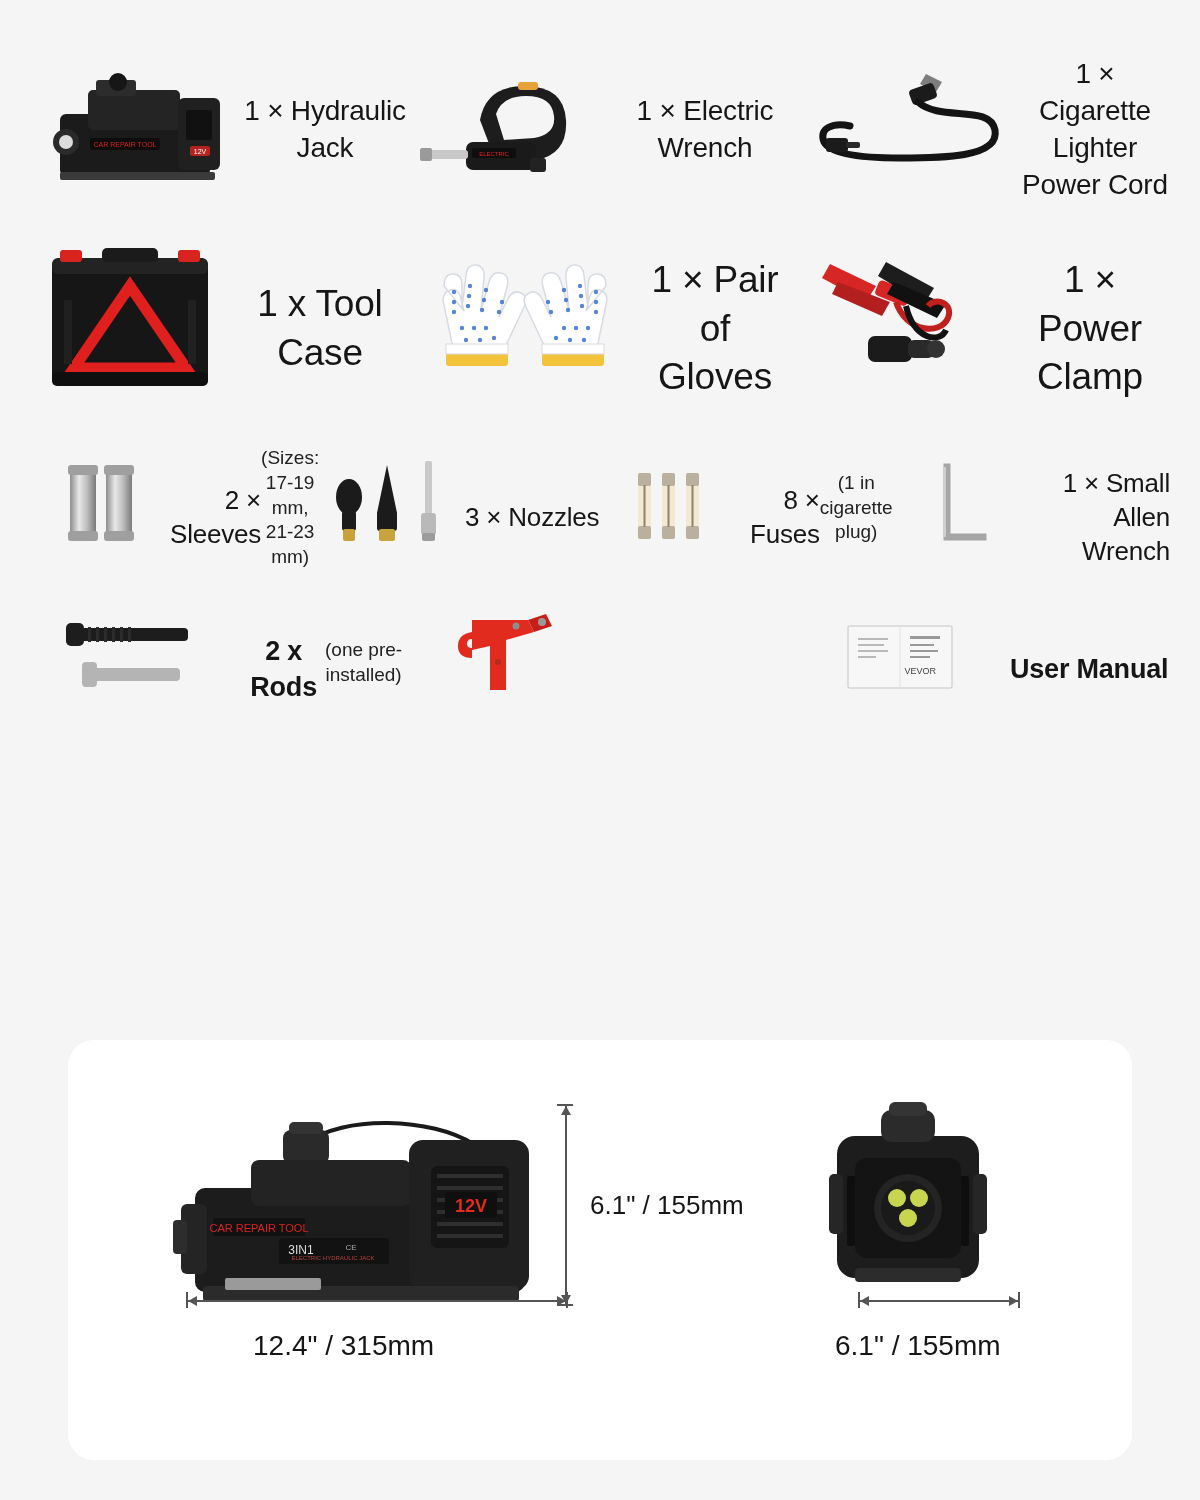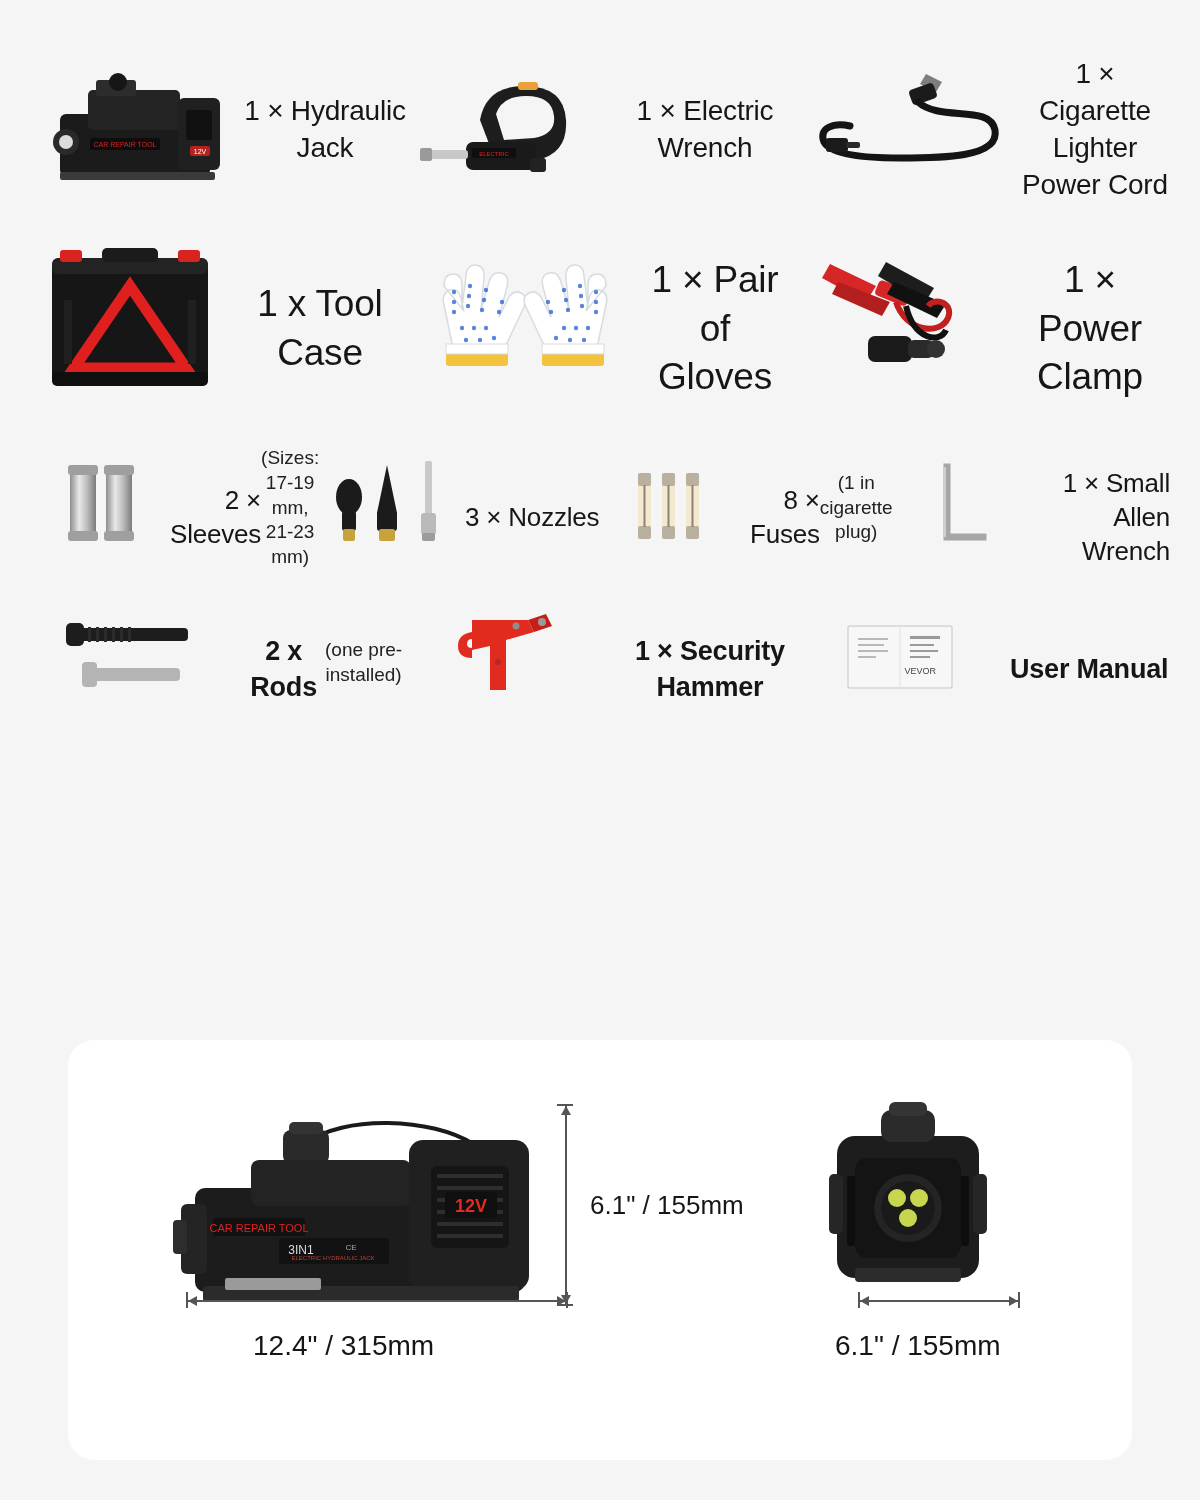--- a/index.html
+++ b/index.html
@@ -412,21 +412,20 @@
         <div class="art">
           <svg width="220" height="110" viewBox="0 0 220 110">
             <path d="M62 14 L118 14 L124 26 L96 34 L96 84 L80 84 L80 40 L62 44 Z" fill="#e02b1e"></path>
             <path d="M62 26 q-14 2 -14 14 q0 12 14 12 l0 -10 q-5 0 -5 -4 q0 -5 5 -5 z" fill="#e02b1e"></path>
             <path d="M118 14 L136 8 L142 20 L124 26 Z" fill="#c42018"></path>
             <circle cx="132" cy="16" r="4" fill="#9a9a9a"></circle>
             <circle cx="106" cy="20" r="3.5" fill="#8e8e8e"></circle>
             <circle cx="88" cy="56" r="3" fill="#b52a20"></circle>
           </svg>
         </div>
-        <div class="cap">1 × Security Hammer</div>
       </div>
 
       <div class="cell">
         <div class="art">
           <svg width="220" height="110" viewBox="0 0 220 110">
             <rect x="58" y="20" width="104" height="62" rx="2" fill="#f7f7f7" stroke="#d5d5d5" stroke-width="1.5"></rect>
             <line x1="110" y1="20" x2="110" y2="82" stroke="#e2e2e2" stroke-width="1"></line>
             <g fill="#9a9a9a">
               <rect x="120" y="30" width="30" height="3"></rect>
               <rect x="120" y="38" width="24" height="2"></rect>

